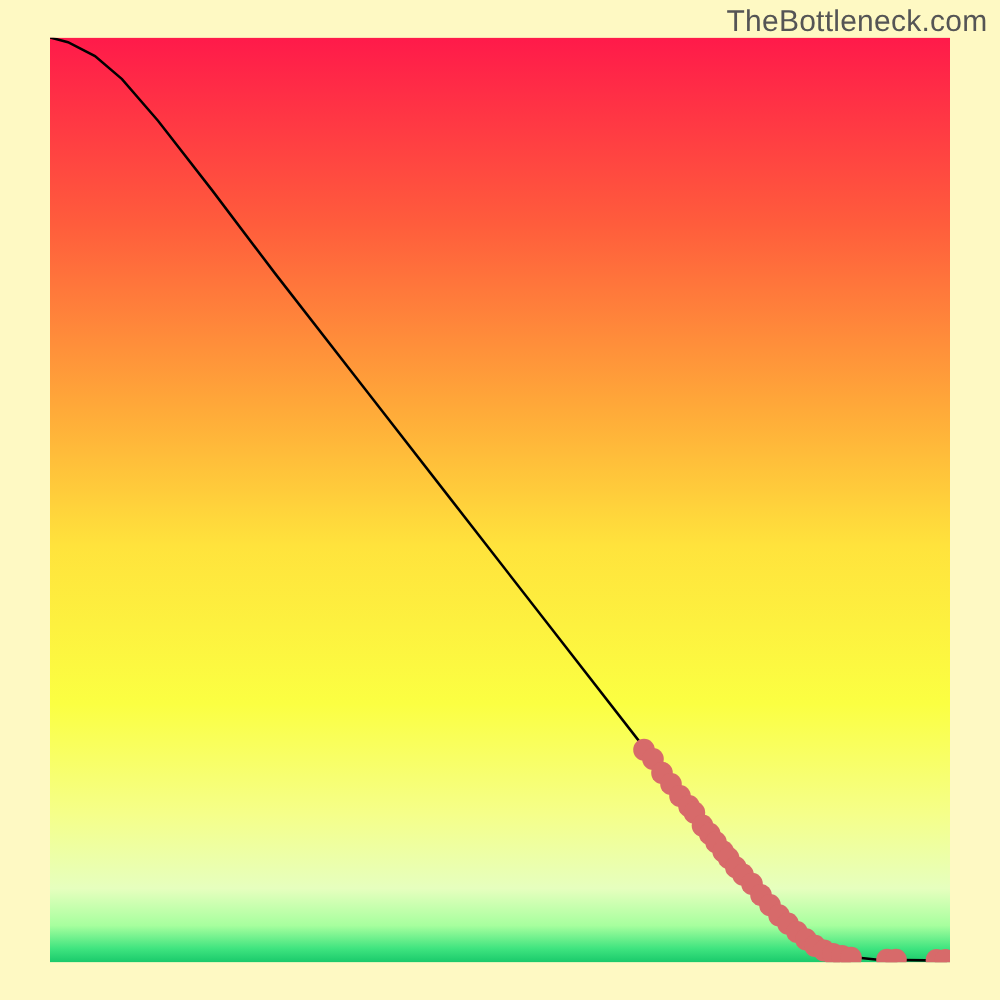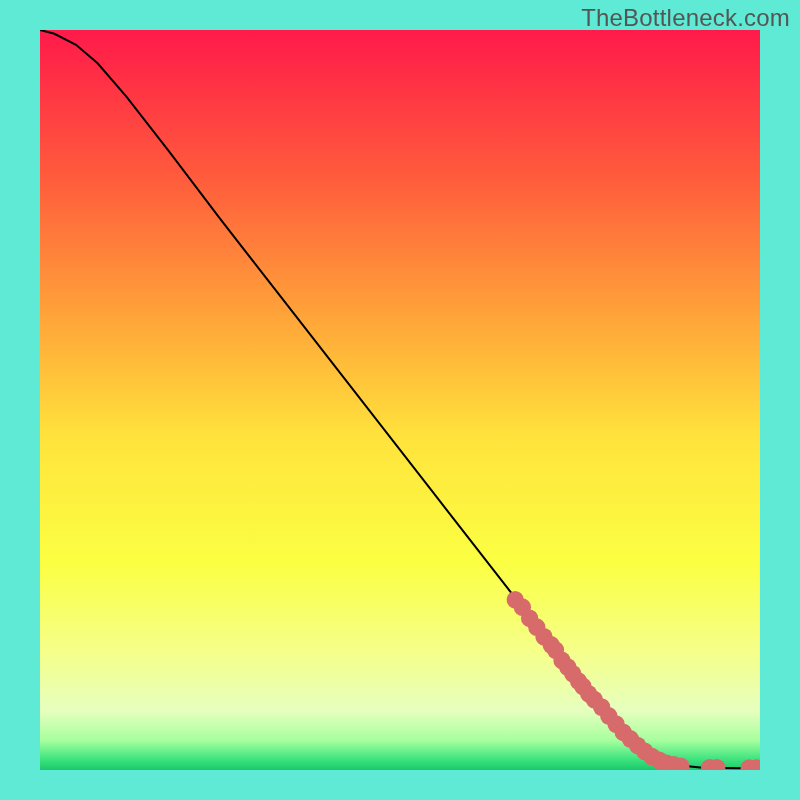--- a/index.html
+++ b/index.html
@@ -7,21 +7,21 @@
     padding: 0;
     width: 800px;
     height: 800px;
     overflow: hidden;
     background: #000;
     font-family: Arial, Helvetica, sans-serif;
   }
   .frame {
     width: 800px;
     height: 800px;
-    background: #5eead4;
+    background: #fef9c3;
     position: relative;
   }
   .watermark {
     position: absolute;
     top: 4px;
     right: 10px;
     color: #555555;
     font-size: 24px;
     font-weight: 500;
     letter-spacing: 0.2px;

